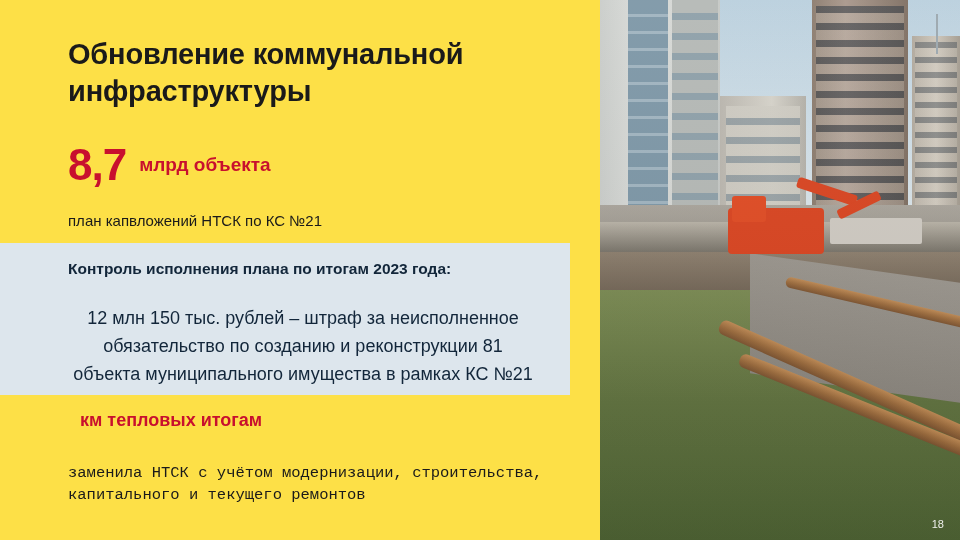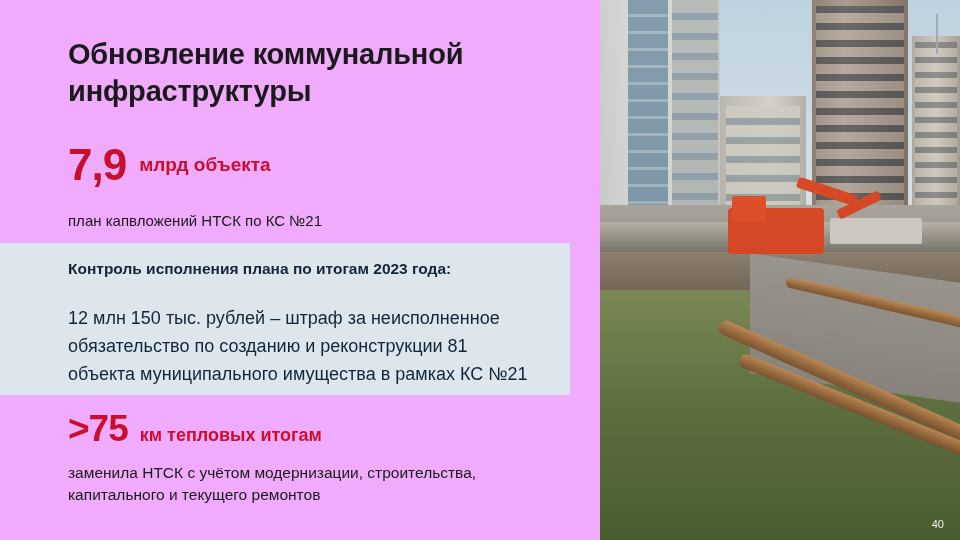--- a/index.html
+++ b/index.html
@@ -21,21 +21,21 @@
     overflow: hidden;
   }
 
   
   .left {
     position: absolute;
     left: 0;
     top: 0;
     width: 600px;
     height: 540px;
-    background: #f0abfc;
+    background: #fde047;
   }
 
   .title {
     position: absolute;
     left: 68px;
     top: 36px;
     width: 500px;
     font-size: 29px;
     font-weight: bold;
     line-height: 1.28;
@@ -74,20 +74,21 @@
   }
 
   
   .panel {
     position: absolute;
     left: 0;
     top: 243px;
     width: 570px;
     height: 152px;
     background: #dde6ed;
+    text-align: center;
   }
   .panel-title {
     position: absolute;
     left: 68px;
     top: 17px;
     font-size: 15.5px;
     font-weight: bold;
     color: #12263a;
   }
   .panel-body {
@@ -122,20 +123,21 @@
     color: #c8102e;
   }
   .stat2-caption {
     position: absolute;
     left: 68px;
     top: 462px;
     width: 480px;
     font-size: 15.5px;
     line-height: 1.45;
     color: #1a1a1a;
+    font-family: Liberation Mono, monospace;
   }
 
   
   .photo {
     position: absolute;
     left: 600px;
     top: 0;
     width: 360px;
     height: 540px;
     overflow: hidden;
@@ -257,32 +259,31 @@
 </head>
 <body>
 
 <div class="slide">
 
   <div class="left">
 
     <div class="title">Обновление коммунальной инфраструктуры</div>
 
     <div class="stat1">
-      <span class="stat1-num">7,9</span>
+      <span class="stat1-num">8,7</span>
       <span class="stat1-unit">млрд объекта</span>
     </div>
     <div class="stat1-caption">план капвложений НТСК по КС №21</div>
 
     <div class="panel">
       <div class="panel-title">Контроль исполнения плана по итогам 2023 года:</div>
       <div class="panel-body">12 млн 150 тыс. рублей – штраф за неисполненное обязательство по созданию и реконструкции 81 объекта муниципального имущества в рамках КС №21</div>
     </div>
 
     <div class="stat2">
-      <span class="stat2-num">&gt;75</span>
       <span class="stat2-unit">км  тепловых итогам</span>
     </div>
     <div class="stat2-caption">заменила НТСК с учётом модернизации, строительства, капитального и текущего ремонтов</div>
 
   </div>
 
   <div class="photo">
     <div class="ph-sky"></div>
 
     <div class="bld bld-a">
@@ -311,16 +312,16 @@
     <div class="excavator-cab"></div>
     <div class="excavator-arm"></div>
     <div class="excavator-arm2"></div>
 
     <div class="pipe pipe3"></div>
     <div class="pipe pipe1"></div>
     <div class="pipe pipe2"></div>
 
     <div class="photo-shade"></div>
 
-    <div class="page-num">40</div>
+    <div class="page-num">18</div>
   </div>
 
 </div>
 
 </body></html>

